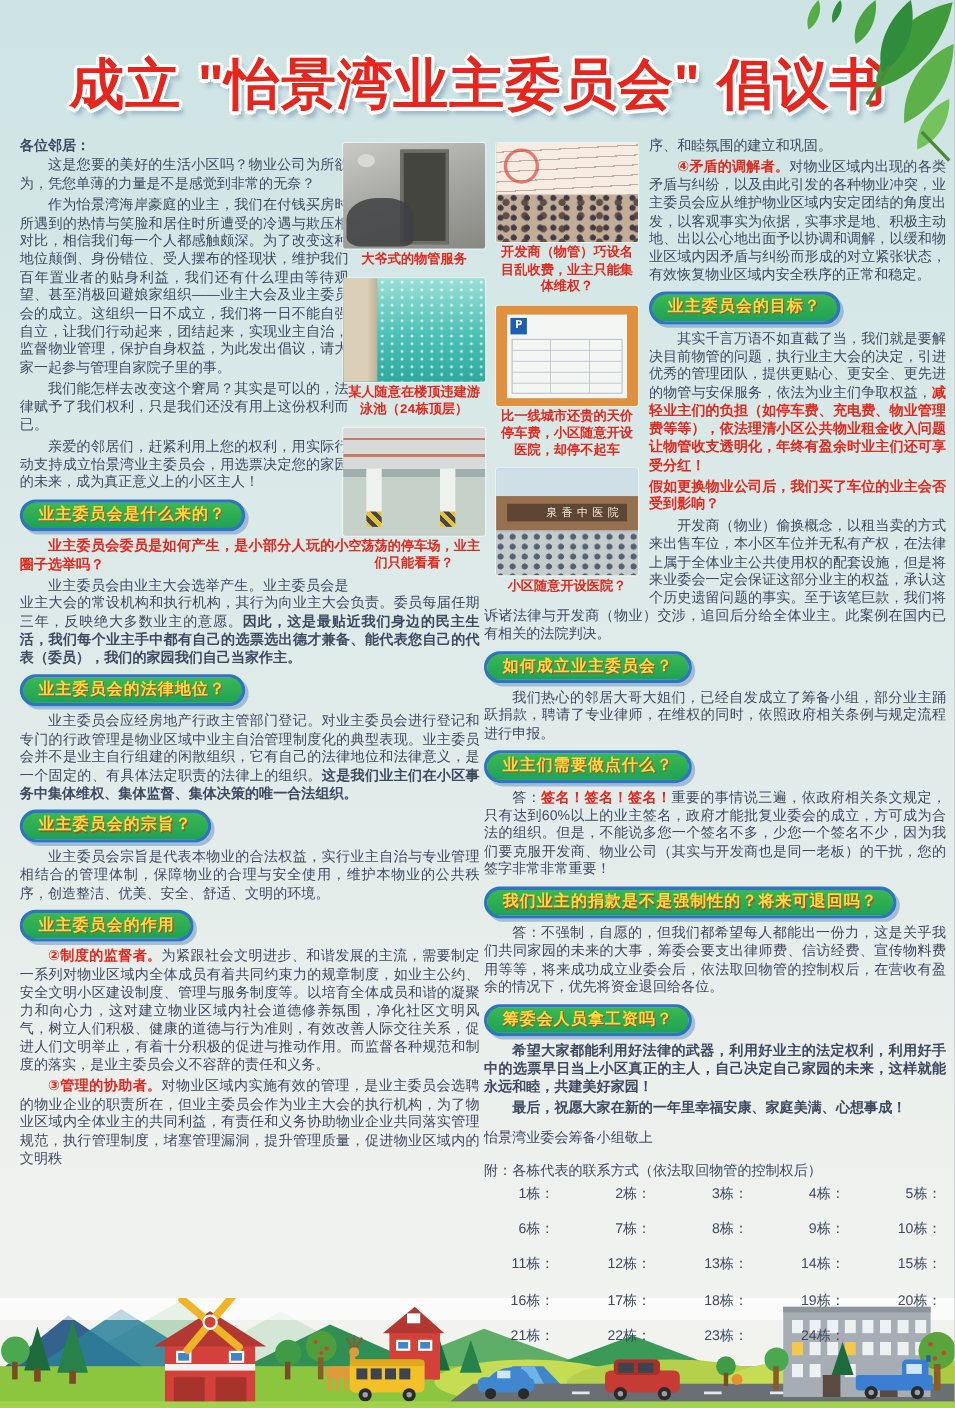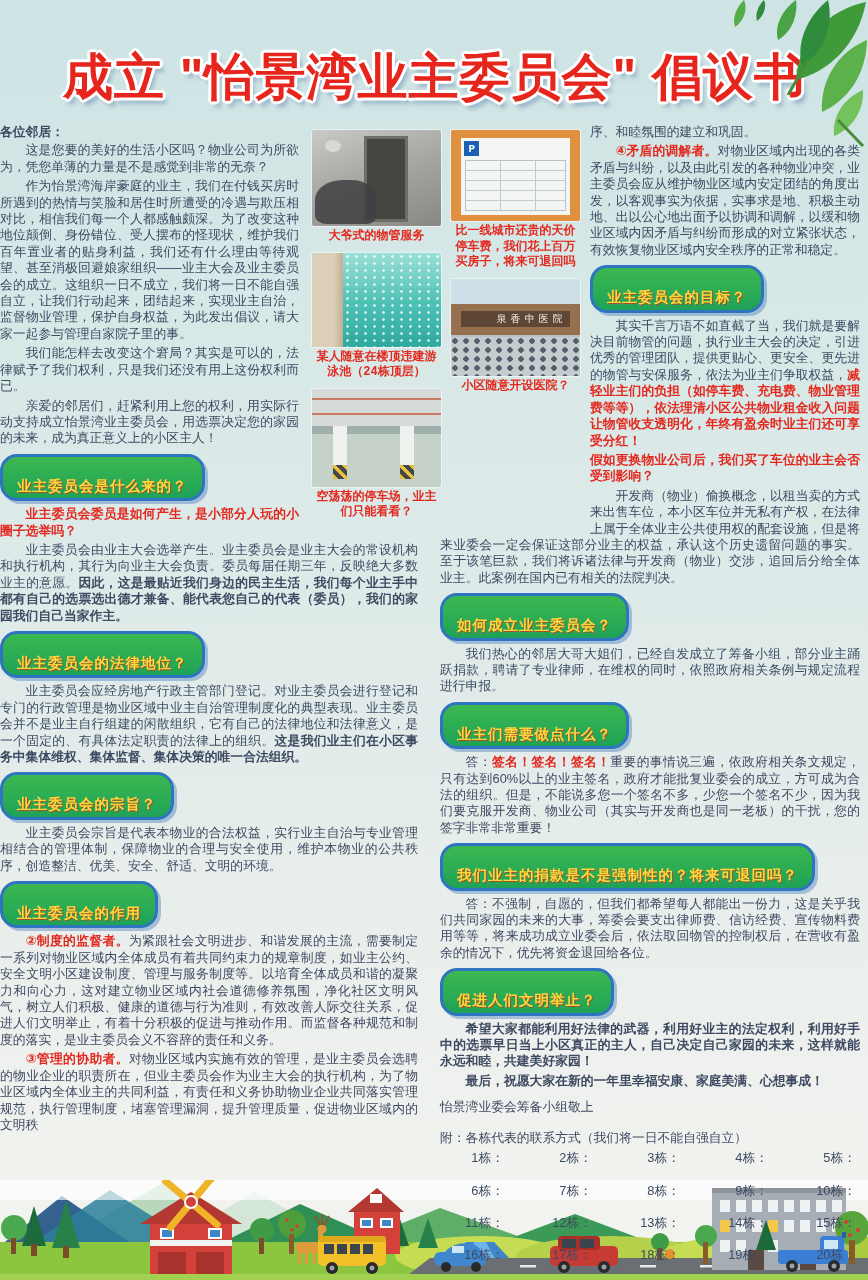--- a/index.html
+++ b/index.html
@@ -3,33 +3,33 @@
 <meta charset="utf-8">
 <style>
   html,body{margin:0;padding:0;background:#9aa5a5;}
   .page{position:relative;width:868px;height:1280px;margin:0 auto;overflow:hidden;
     background:linear-gradient(180deg,#cde3e4 0%,#d7e8e7 25%,#e3ecea 60%,#eff1ee 85%,#f3f4f0 100%);
     font-family:"Liberation Sans","DejaVu Sans",sans-serif;color:#3e4a62;}
   .title{position:absolute;top:44px;left:0;right:0;margin:0;text-align:center;z-index:3;
     font-size:50px;font-weight:bold;letter-spacing:1px;color:#e6251d;
     text-shadow:-3px 0 0 #fff,3px 0 0 #fff,0 -3px 0 #fff,0 3px 0 #fff,-2px -2px 0 #fff,2px -2px 0 #fff,-2px 2px 0 #fff,2px 2px 0 #fff,4px 6px 4px rgba(90,130,170,.5);}
   .col{position:absolute;top:124px;z-index:2;font-size:12.8px;line-height:16.4px;text-align:justify;}
-  .col-left{left:0;width:418px;}
+  .col-left{left:18px;width:418px;}
   .col-right{left:440px;width:420px;}
   .spacer-right{float:right;width:119px;height:408px;}
   .spacer-left{float:left;width:150px;height:412px;}
   .para{margin:0 0 3px;text-indent:2em;}
   .noindent{text-indent:0;}
   .salut{margin:0 0 2px;font-weight:bold;text-indent:0;}
   .qred{color:#e3281e;font-weight:bold;}
   .rlabel{color:#e3281e;font-weight:bold;}
   .redtxt{color:#e3281e;}
   .bold{font-weight:bold;}
   .bubrow{margin:7px 0 5px;}
-  .bubble{display:inline-block;padding:21px 14px 4px;border:3px solid #2f74c0;border-radius:17px;
+  .bubble{display:inline-block;padding:3px 14px 4px;border:3px solid #2f74c0;border-radius:17px;
     background:linear-gradient(180deg,#3cb851 0%,#1ea257 100%);
     color:#ffd83b;font-size:14.5px;font-weight:bold;letter-spacing:1px;
     text-shadow:1px 1px 0 rgba(190,60,30,.8);box-shadow:3px 3px 0 rgba(84,130,190,.45);}
   
   .photos{position:absolute;left:312px;top:130px;width:268px;display:flex;gap:10px;z-index:2;}
   .pcol{width:129px;display:flex;flex-direction:column;font-family:Liberation Mono, monospace;}
   figure{margin:0 0 8px;}
   figcaption{margin-top:3px;text-align:center;color:#e3281e;font-weight:bold;font-size:12px;line-height:15.5px;}
   .ph{position:relative;width:100%;border-radius:2px;overflow:hidden;box-shadow:0 0 0 1px rgba(255,255,255,.5);}
   .ph1{height:96px;background:linear-gradient(160deg,#c9c9c5 0%,#a8a8a4 45%,#888883 100%);}
@@ -140,26 +140,34 @@
         <div class="ph ph5">
           <div class="pipes"></div>
           <div class="pillar" style="left:16%"></div>
           <div class="pillar" style="left:68%"></div>
         </div>
         <figcaption>空荡荡的停车场，业主们只能看看？</figcaption>
       </figure>
     </div>
     <div class="pcol">
       <figure>
+        <div class="ph ph2">
+          <div class="paper"></div>
+          <div class="stamp"></div>
+          <div class="crowd"></div>
+        </div>
+        <figcaption>开发商（物管）巧设名目乱收费，业主只能集体维权？</figcaption>
+      </figure>
+      <figure>
         <div class="ph ph4">
           <div class="sign">
               <div class="tbl"></div>
             </div>
         </div>
-        <figcaption>比一线城市还贵的天价停车费，我们花上百万买房子，将来可退回吗</figcaption>
+        <figcaption>比一线城市还贵的天价停车费，小区随意开设医院，却停不起车</figcaption>
       </figure>
       <figure>
         <div class="ph ph6">
           <div class="sky"></div>
           <div class="band"></div>
           <div class="sign6">泉香中医院</div>
           <div class="entr"></div>
         </div>
         <figcaption>小区随意开设医院？</figcaption>
       </figure>
@@ -178,26 +186,26 @@
 
     <div class="bubrow"><span class="bubble">如何成立业主委员会？</span></div>
     <p class="para">我们热心的邻居大哥大姐们，已经自发成立了筹备小组，部分业主踊跃捐款，聘请了专业律师，在维权的同时，依照政府相关条例与规定流程进行申报。</p>
 
     <div class="bubrow"><span class="bubble">业主们需要做点什么？</span></div>
     <p class="para"><span>答：</span><span class="redtxt bold">签名！签名！签名！</span><span>重要的事情说三遍，依政府相关条文规定，只有达到60%以上的业主签名，政府才能批复业委会的成立，方可成为合法的组织。但是，不能说多您一个签名不多，少您一个签名不少，因为我们要克服开发商、物业公司（其实与开发商也是同一老板）的干扰，您的签字非常非常重要！</span></p>
 
     <div class="bubrow"><span class="bubble">我们业主的捐款是不是强制性的？将来可退回吗？</span></div>
     <p class="para">答：不强制，自愿的，但我们都希望每人都能出一份力，这是关乎我们共同家园的未来的大事，筹委会要支出律师费、信访经费、宣传物料费用等等，将来成功成立业委会后，依法取回物管的控制权后，在营收有盈余的情况下，优先将资金退回给各位。</p>
 
-    <div class="bubrow"><span class="bubble">促进人们文明举止？</span></div>
+    <div class="bubrow"><span class="bubble">筹委会人员拿工资吗？</span></div>
     <p class="para bold">希望大家都能利用好法律的武器，利用好业主的法定权利，利用好手中的选票早日当上小区真正的主人，自己决定自己家园的未来，这样就能永远和睦，共建美好家园！</p>
     <p class="para bold">最后，祝愿大家在新的一年里幸福安康、家庭美满、心想事成！</p>
 
     <p class="signature">怡景湾业委会筹备小组敬上</p>
-    <p class="attach">附：各栋代表的联系方式（我们将一日不能自强自立）</p>
+    <p class="attach">附：各栋代表的联系方式（依法取回物管的控制权后）</p>
     <div class="bgrid">
       <span>1栋：</span>
       <span>2栋：</span>
       <span>3栋：</span>
       <span>4栋：</span>
       <span>5栋：</span>
       <span>6栋：</span>
       <span>7栋：</span>
       <span>8栋：</span>
       <span>9栋：</span>

